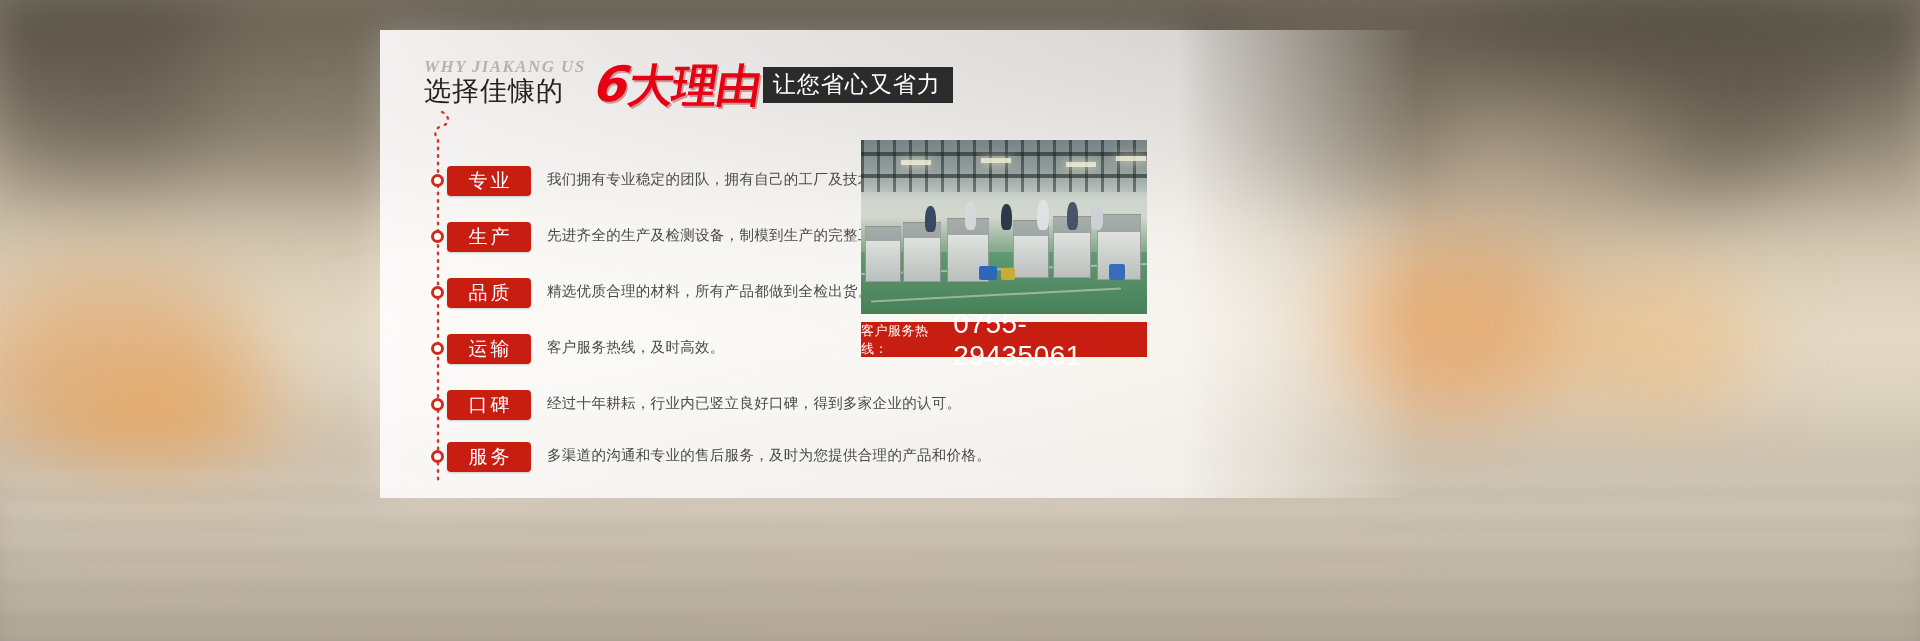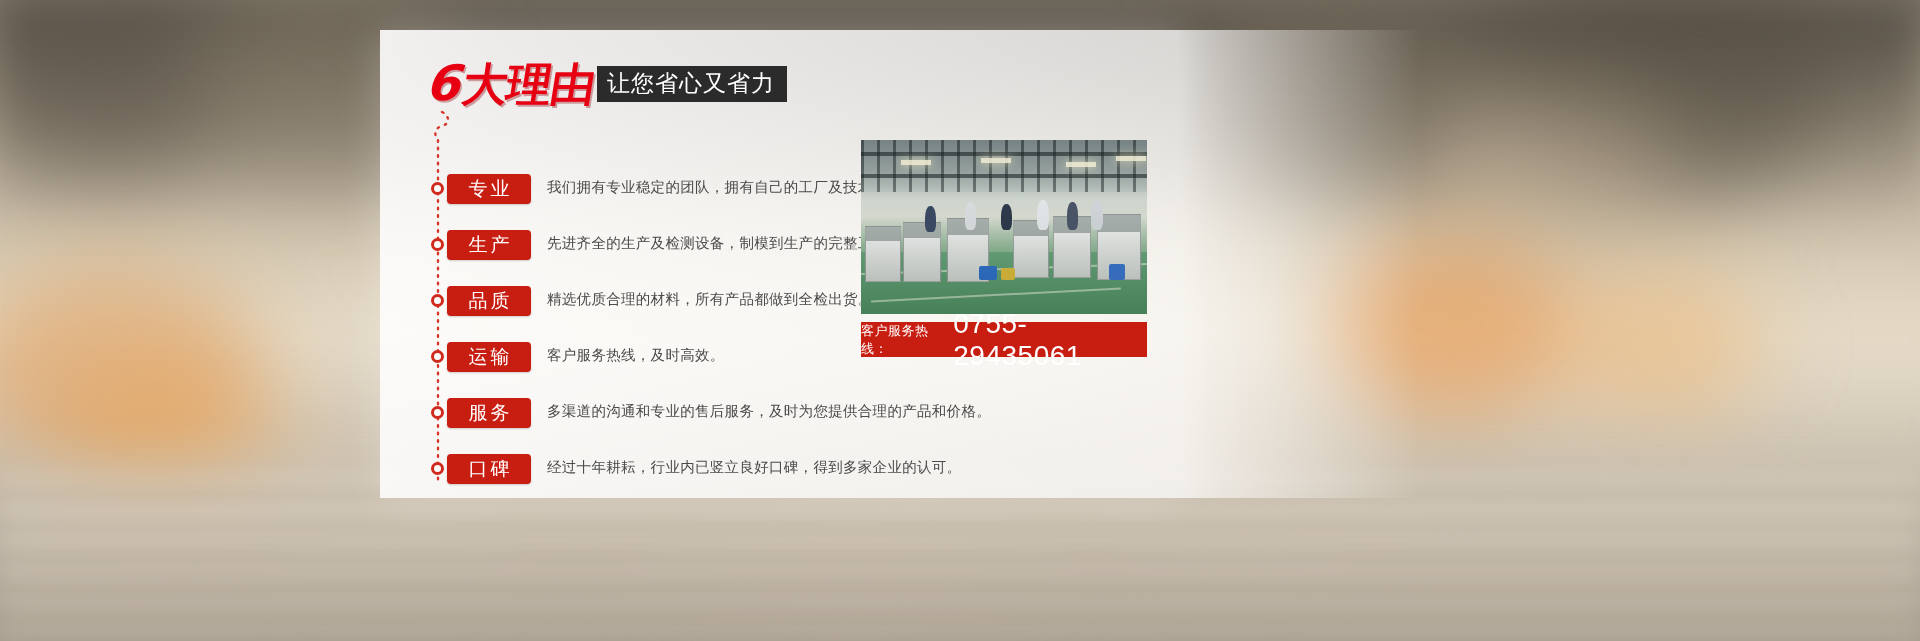--- a/index.html
+++ b/index.html
@@ -77,21 +77,21 @@
     background:#2b2b2b;color:#fff;white-space:nowrap;
     font-family:"DejaVu Sans","Liberation Sans",sans-serif;
     font-size:23px;font-weight:400;letter-spacing:1px;
     padding:6px 12px 7px 10px;line-height:1;position:relative;top:-1px;
   }
 
   
   #dotline{position:absolute;left:424px;top:110px;width:30px;height:380px;}
 
   
-  #rows{position:absolute;left:437px;top:168px;width:700px;}
+  #rows{position:absolute;left:437px;top:160px;width:700px;}
   .row{position:relative;height:52px;margin-bottom:0;}
   .dot{
     position:absolute;left:-6px;top:14px;width:13px;height:13px;border-radius:50%;
     background:#fff;border:3px solid #cf2a1b;box-sizing:border-box;z-index:3;
   }
   .badge{
     position:absolute;left:10px;top:6px;width:84px;height:30px;
     background:#c81e12;border-radius:4px;z-index:2;
     display:flex;align-items:center;justify-content:center;
     color:#fff;font-family:"DejaVu Sans","Liberation Sans",sans-serif;
@@ -158,20 +158,24 @@
   </div>
   <div class="tablebottom"></div>
   <div class="plank"></div>
 </div>
 
 <div id="card"></div>
 <div id="card-fade"></div>
 
 <div id="headline">
   <div class="head-row">
+    <div class="head-left">
+      <div class="eyebrow">WHY JIAKANG US</div>
+      <div class="cn-sub">选择佳慷的</div>
+    </div>
     <div class="big-red"><span class="num">6</span><span>大理由</span></div>
     <div class="black-tag">让您省心又省力</div>
   </div>
 </div>
 
 <svg id="dotline" viewBox="0 0 30 380" preserveAspectRatio="none">
   <path d="M18 2 C 26 6, 26 14, 18 16 C 10 18, 10 26, 14 30 L 14 374" fill="none" stroke="#d8352a" stroke-width="2.4" stroke-linecap="round" stroke-dasharray="1.5 6"></path>
 </svg>
 
 <div id="rows">
@@ -193,30 +197,30 @@
     <div class="badge">品质</div>
     <div class="desc">精选优质合理的材料，所有产品都做到全检出货。</div>
   </div>
 
   <div class="row" style="margin-bottom:4px;text-decoration:underline;">
     <div class="dot"></div>
     <div class="badge">运输</div>
     <div class="desc">客户服务热线，及时高效。</div>
   </div>
 
+  <div class="row">
+    <div class="dot"></div>
+    <div class="badge">口碑</div>
+    <div class="desc">经过十年耕耘，行业内已竖立良好口碑，得到多家企业的认可。</div>
+  </div>
+
   <div class="row" style="margin-bottom:4px;">
     <div class="dot"></div>
     <div class="badge">服务</div>
     <div class="desc">多渠道的沟通和专业的售后服务，及时为您提供合理的产品和价格。</div>
-  </div>
-
-  <div class="row">
-    <div class="dot"></div>
-    <div class="badge">口碑</div>
-    <div class="desc">经过十年耕耘，行业内已竖立良好口碑，得到多家企业的认可。</div>
   </div>
 
 </div>
 
 <div id="photo">
   <div class="sky"></div>
   <div class="ceiling"></div>
   <div class="beam" style="top:12px;"></div>
   <div class="beam" style="top:34px;"></div>
   <div class="light" style="left:40px;top:20px;"></div>

